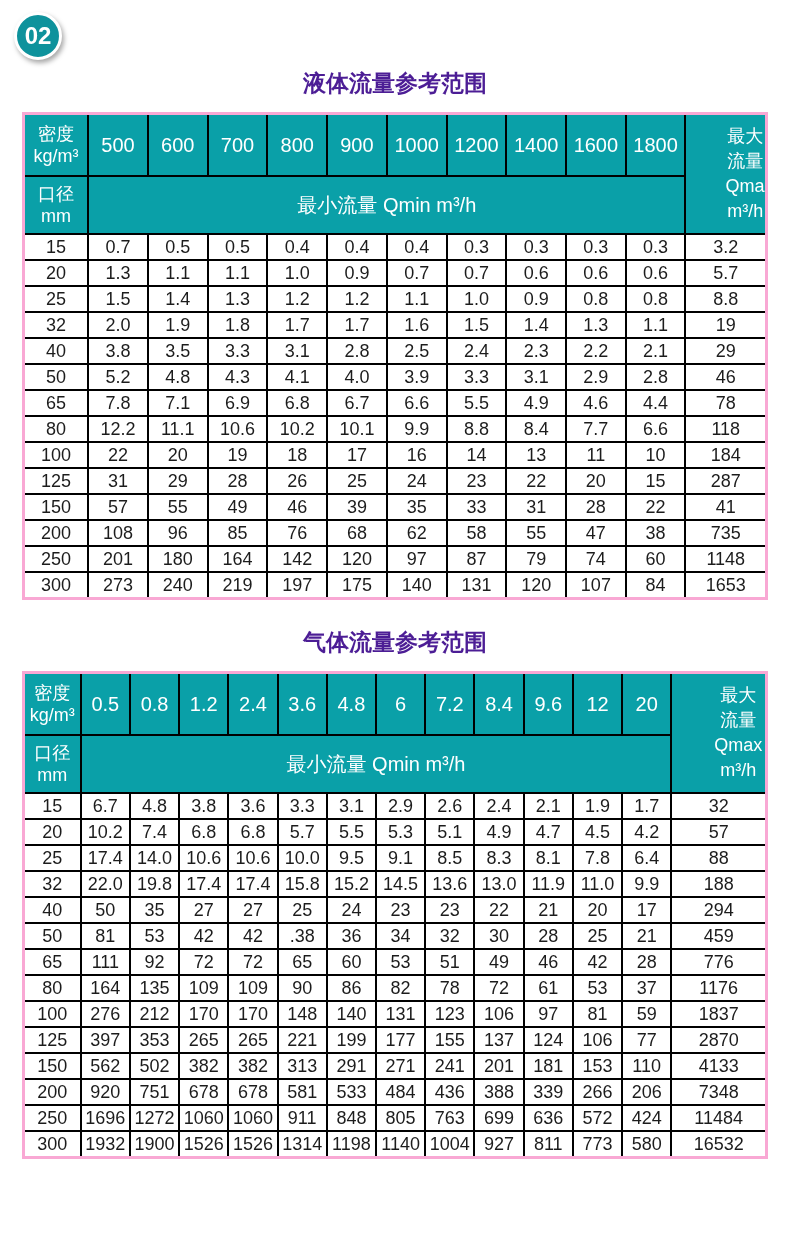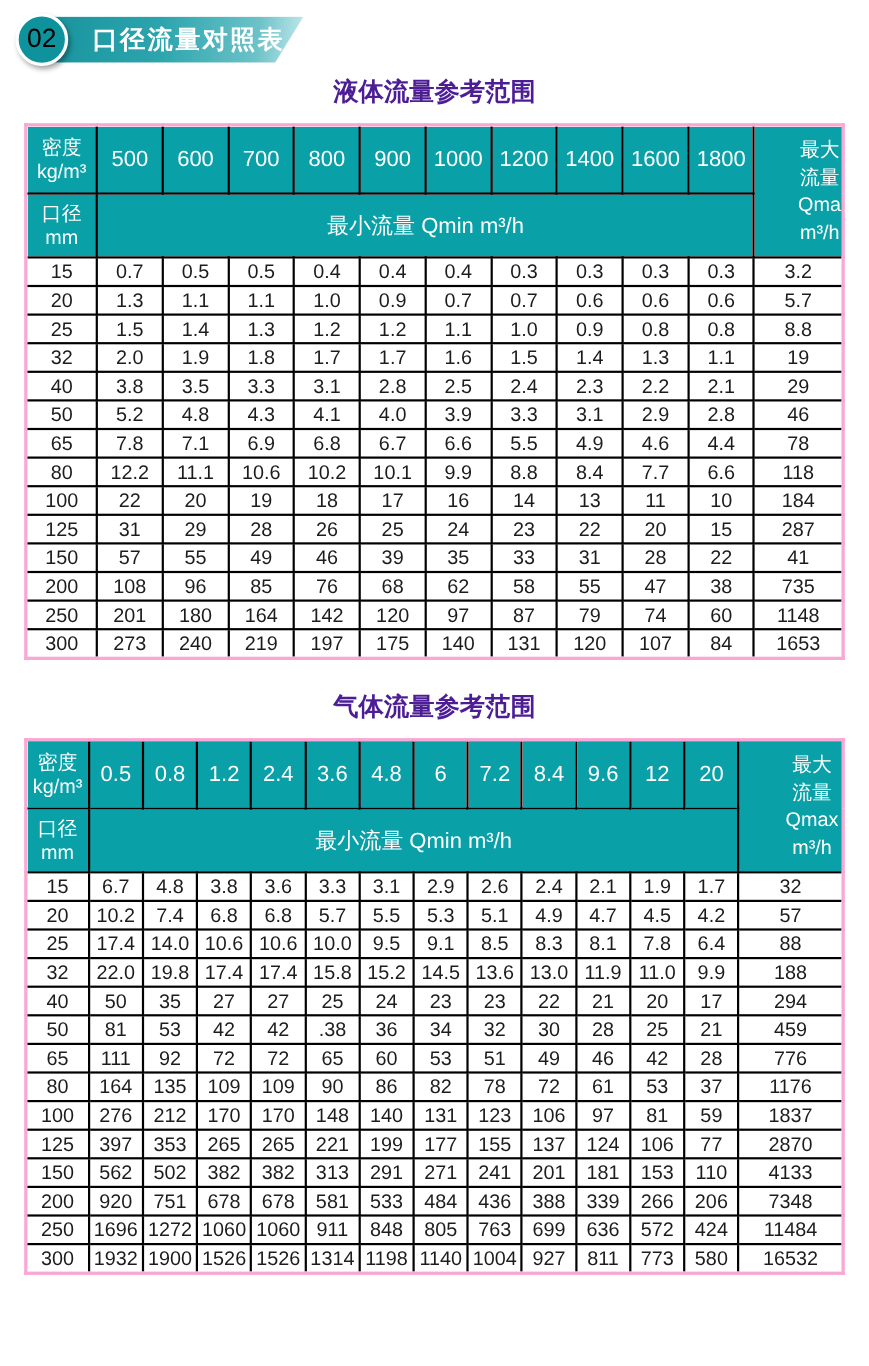--- a/index.html
+++ b/index.html
@@ -45,23 +45,23 @@
   .badge-circle {
     position: absolute;
     left: 0;
     top: 0;
     width: 48px;
     height: 48px;
     box-sizing: border-box;
     border-radius: 50%;
     background: #0e929c;
     border: 3px solid #ffffff;
-    color: #000000;
+    color: #ffffff;
     font-size: 24px;
-    font-weight: normal;
+    font-weight: bold;
     display: flex;
     align-items: center;
     justify-content: center;
     z-index: 2;
     box-shadow: 2px 3px 5px rgba(0,0,0,0.35);
   }
 
   
   .table-title {
     text-align: center;
@@ -116,23 +116,20 @@
   .flow-table tbody td.dn-cell { letter-spacing: 0; }
 </style>
 </head>
 <body>
 
 <div class="page">
 
   <div class="badge">
     <div class="badge-circle">
       <span>02</span>
-    </div>
-    <div class="badge-banner">
-      <span>口径流量对照表</span>
     </div>
   </div>
 
   <div class="table-title title-liquid">液体流量参考范围</div>
 
   <table class="flow-table">
     <colgroup>
         <col style="width: 8.7%;">
         <col style="width: 8.04%;">
         <col style="width: 8.04%;">

